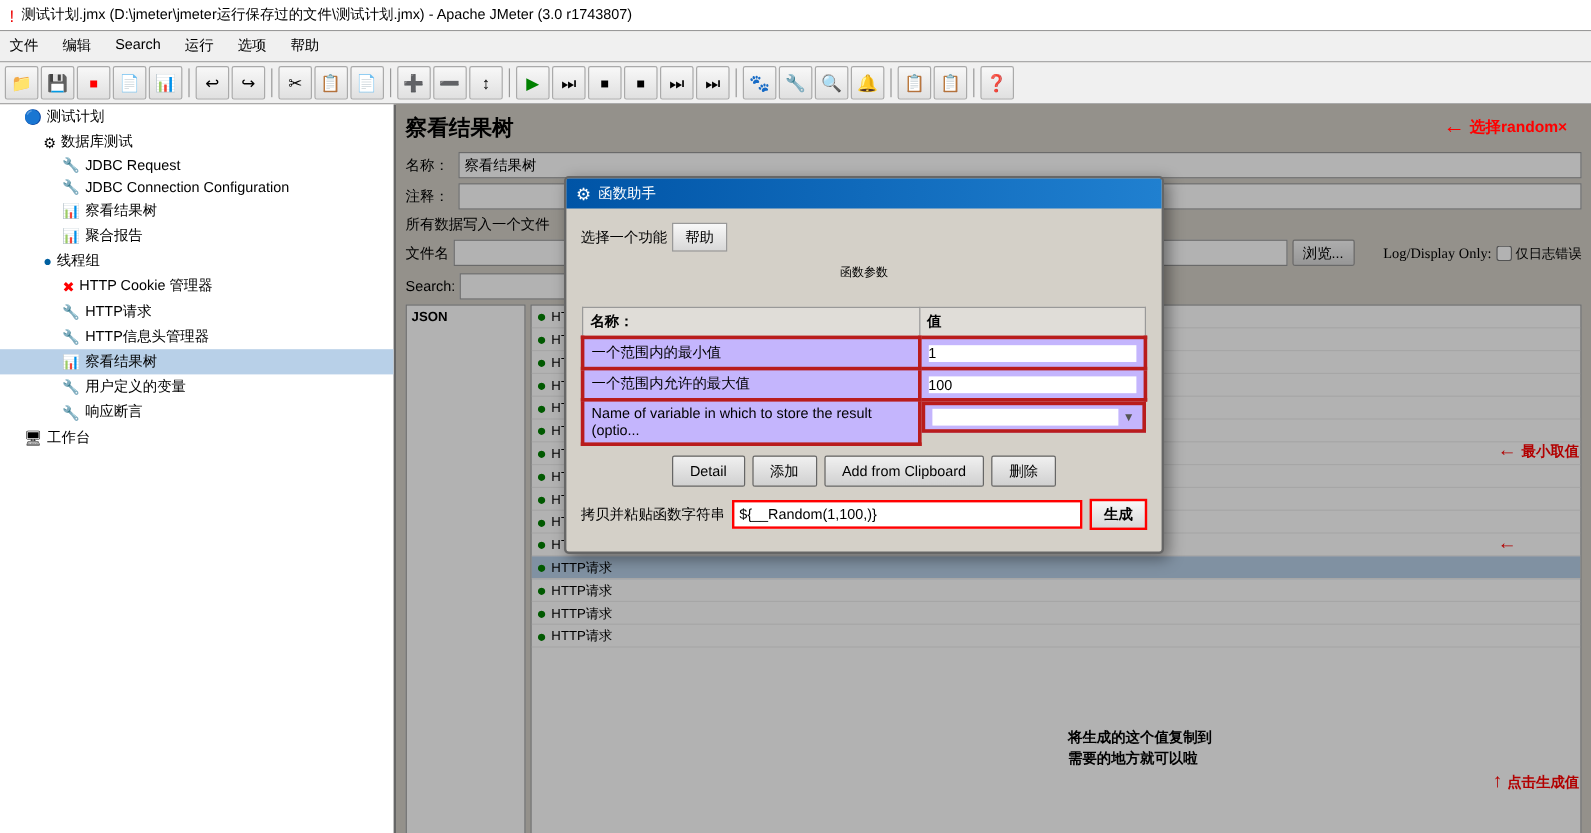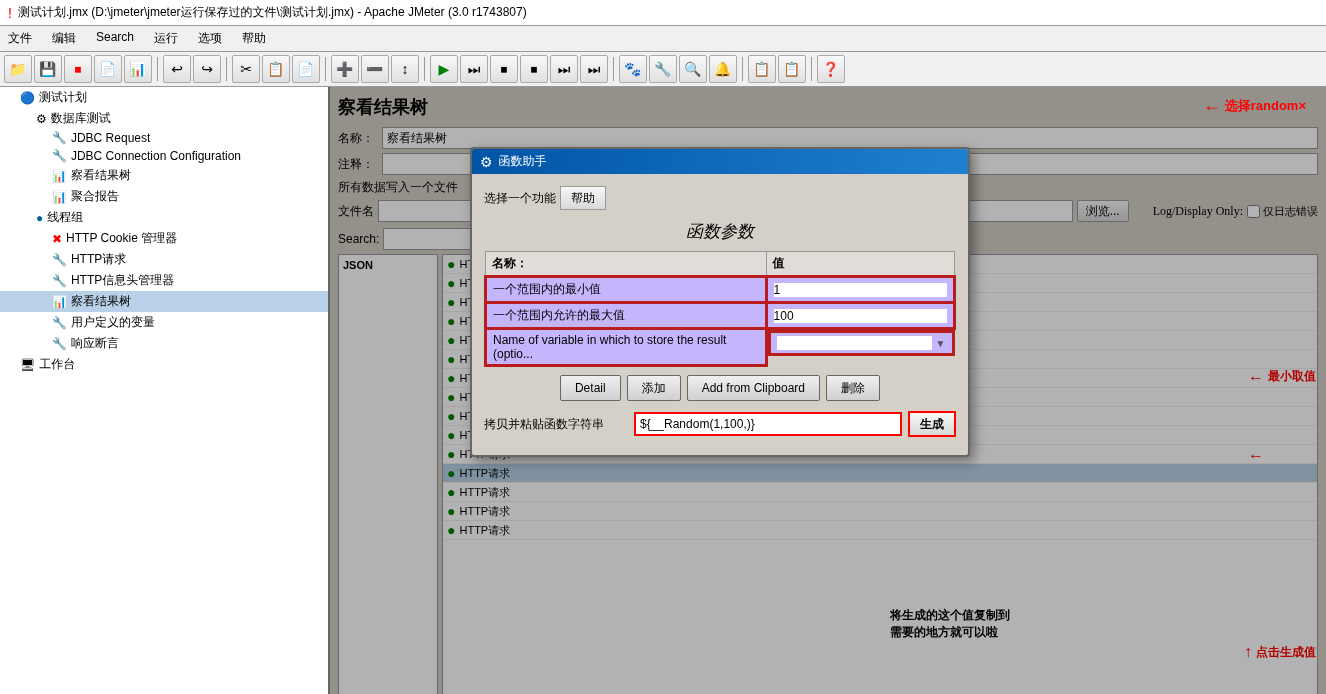--- a/index.html
+++ b/index.html
@@ -244,23 +244,22 @@
       padding: 2px 10px;
       height: 24px;
       border: 1px solid #999;
       background: linear-gradient(to bottom, #f8f8f8, #d8d8d8);
       cursor: pointer;
       font-size: 12px;
     }
 
     .modal-section-label {
       text-align: center;
-      font-size: 17px;
-      margin-bottom: 8px;
-      font-style: italic;
+      font-size: 10px;
+      margin-bottom: 22px;
     }
 
     .modal-table {
       width: 100%;
       border-collapse: collapse;
       margin-bottom: 8px;
     }
     .modal-table th {
       background: #e0ddd8;
       border: 1px solid #999;
@@ -298,21 +297,20 @@
       gap: 6px;
       margin-bottom: 6px;
     }
     .copy-string-label { font-size: 12px; white-space: nowrap; }
     .copy-string-input {
       flex: 1;
       height: 24px;
       border: 2px solid #ff0000;
       padding: 2px 4px;
       font-size: 12px;
-      margin-left: 24px;
     }
     .generate-btn {
       padding: 3px 10px;
       height: 26px;
       border: 2px solid #ff0000;
       background: linear-gradient(to bottom, #f8f8f8, #d8d8d8);
       cursor: pointer;
       font-size: 12px;
       font-weight: bold;
     }

